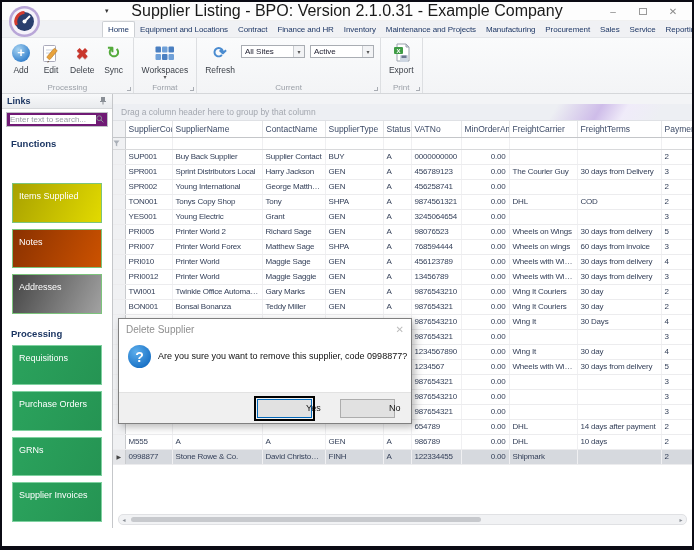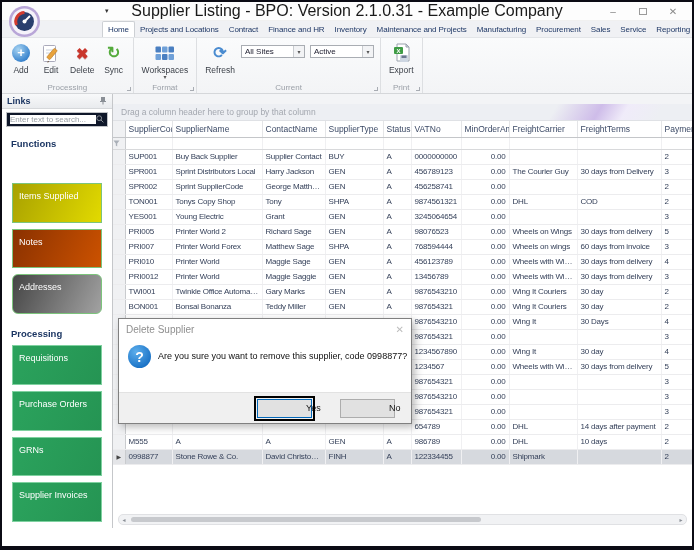--- a/index.html
+++ b/index.html
@@ -48,31 +48,31 @@
   .combo { width:64px; height:13px; background:#fff; border:1px solid #a9adb3; display:flex; align-items:center; }
   .combo .val { flex:1; font-size:8px; color:#223; padding-left:3px; }
   .combo .arr { width:11px; height:100%; border-left:1px solid #c9ccd0; background:#f2f3f5;
     font-size:6px; color:#555; display:flex; align-items:center; justify-content:center; }
   
   .main { position:absolute; left:0; top:92px; right:0; bottom:18px; display:flex; }
   .sidebar { width:111px; border-right:1px solid #c5c7ca; background:#fff; display:flex; flex-direction:column; }
   .links-header { height:15px; background:linear-gradient(#f8f9fa,#e9ebee); border-bottom:1px solid #d6d8db;
     display:flex; align-items:center; padding:0 5px; }
   .links-title { font-size:9px; font-weight:bold; color:#1c3663; flex:1; }
-  .search-box { margin:3px 4px; height:15px; border:1px solid #c0c2c6; background:#0f172a;
+  .search-box { margin:3px 4px; height:15px; border:1px solid #c0c2c6; background:#701a75;
     display:flex; align-items:center; padding:0 3px; }
   .search-box input { flex:1; border:none; outline:none; font-size:8px; color:#333; width:70px;
     font-family:"Liberation Sans", sans-serif; }
   .search-box input::placeholder { color:#9aa0a6; }
   .side-heading { font-size:9.5px; font-weight:bold; color:#1c3663; margin:8px 0 6px 9px; }
   .side-btn { width:90px; height:40px; margin:0 0 6px 10px; border:1px solid #7cc47c;
     color:#fff; font-size:9px; text-align:left; padding:7px 0 0 6px; cursor:default; }
   .v-yellow { background:linear-gradient(115deg,#a8a100,#e2da00);margin-top:28px; }
   .v-rust   { background:linear-gradient(115deg,#8a3100,#cc5200); }
-  .v-gray   { background:linear-gradient(115deg,#454545,#a2a2a2);border-radius:6px; }
+  .v-gray   { background:linear-gradient(115deg,#454545,#a2a2a2); }
   .v-green  { background:linear-gradient(115deg,#2ba35d,#259453); border-color:#7fd1a0; }
   
   .grid-area { flex:1; position:relative; background:#fff; overflow:hidden; }
   .grid-topstrip { height:10px; background:#f3f4f6; }
   .group-band { height:17px; background:#edeff3; position:relative; font-size:8.5px; color:#a3a7af;
     line-height:17px; padding-left:8px; border-bottom:1px solid #dfe1e5; overflow:hidden;}
   .group-band .swoosh { position:absolute; right:0; top:0; width:170px; height:100%;
     background:linear-gradient(120deg, rgba(214,201,236,0) 20%, rgba(203,183,232,.9) 45%, rgba(240,235,250,.9) 60%, rgba(214,201,236,0) 80%); }
   table.grid { border-collapse:collapse; table-layout:fixed; width:579px; }
   .grid th { height:16px; font-size:8.5px; font-weight:normal; color:#3c4a66; text-align:left;
@@ -149,21 +149,21 @@
       <line x1="16.5" y1="16.5" x2="22" y2="11" stroke="#fff" stroke-width="2"></line>
       <circle cx="16.5" cy="16.5" r="2" fill="#fff"></circle>
     </svg>
   </div>
   <div class="qat-arrow">▾</div>
 
   <div class="tabrow">
 
       <div class="tab active">Home</div>
 
-      <div class="tab">Projects and Locations</div>
+      <div class="tab">Equipment and Locations</div>
 
       <div class="tab">Contract</div>
 
       <div class="tab">Finance and HR</div>
 
       <div class="tab">Inventory</div>
 
       <div class="tab">Maintenance and Projects</div>
 
       <div class="tab">Manufacturing</div>
@@ -404,21 +404,21 @@
               <td>456789123</td>
               <td class="right">0.00</td>
               <td>The Courier Guy</td>
               <td>30 days from Delivery</td>
               <td>3</td>
             </tr>
 
             <tr>
               <td class="ind"></td>
               <td>SPR002</td>
-              <td>Sprint SupplierCode</td>
+              <td>Young International</td>
               <td>George Matthews</td>
               <td>GEN</td>
               <td>A</td>
               <td>456258741</td>
               <td class="right">0.00</td>
               <td></td>
               <td></td>
               <td>2</td>
             </tr>
 

